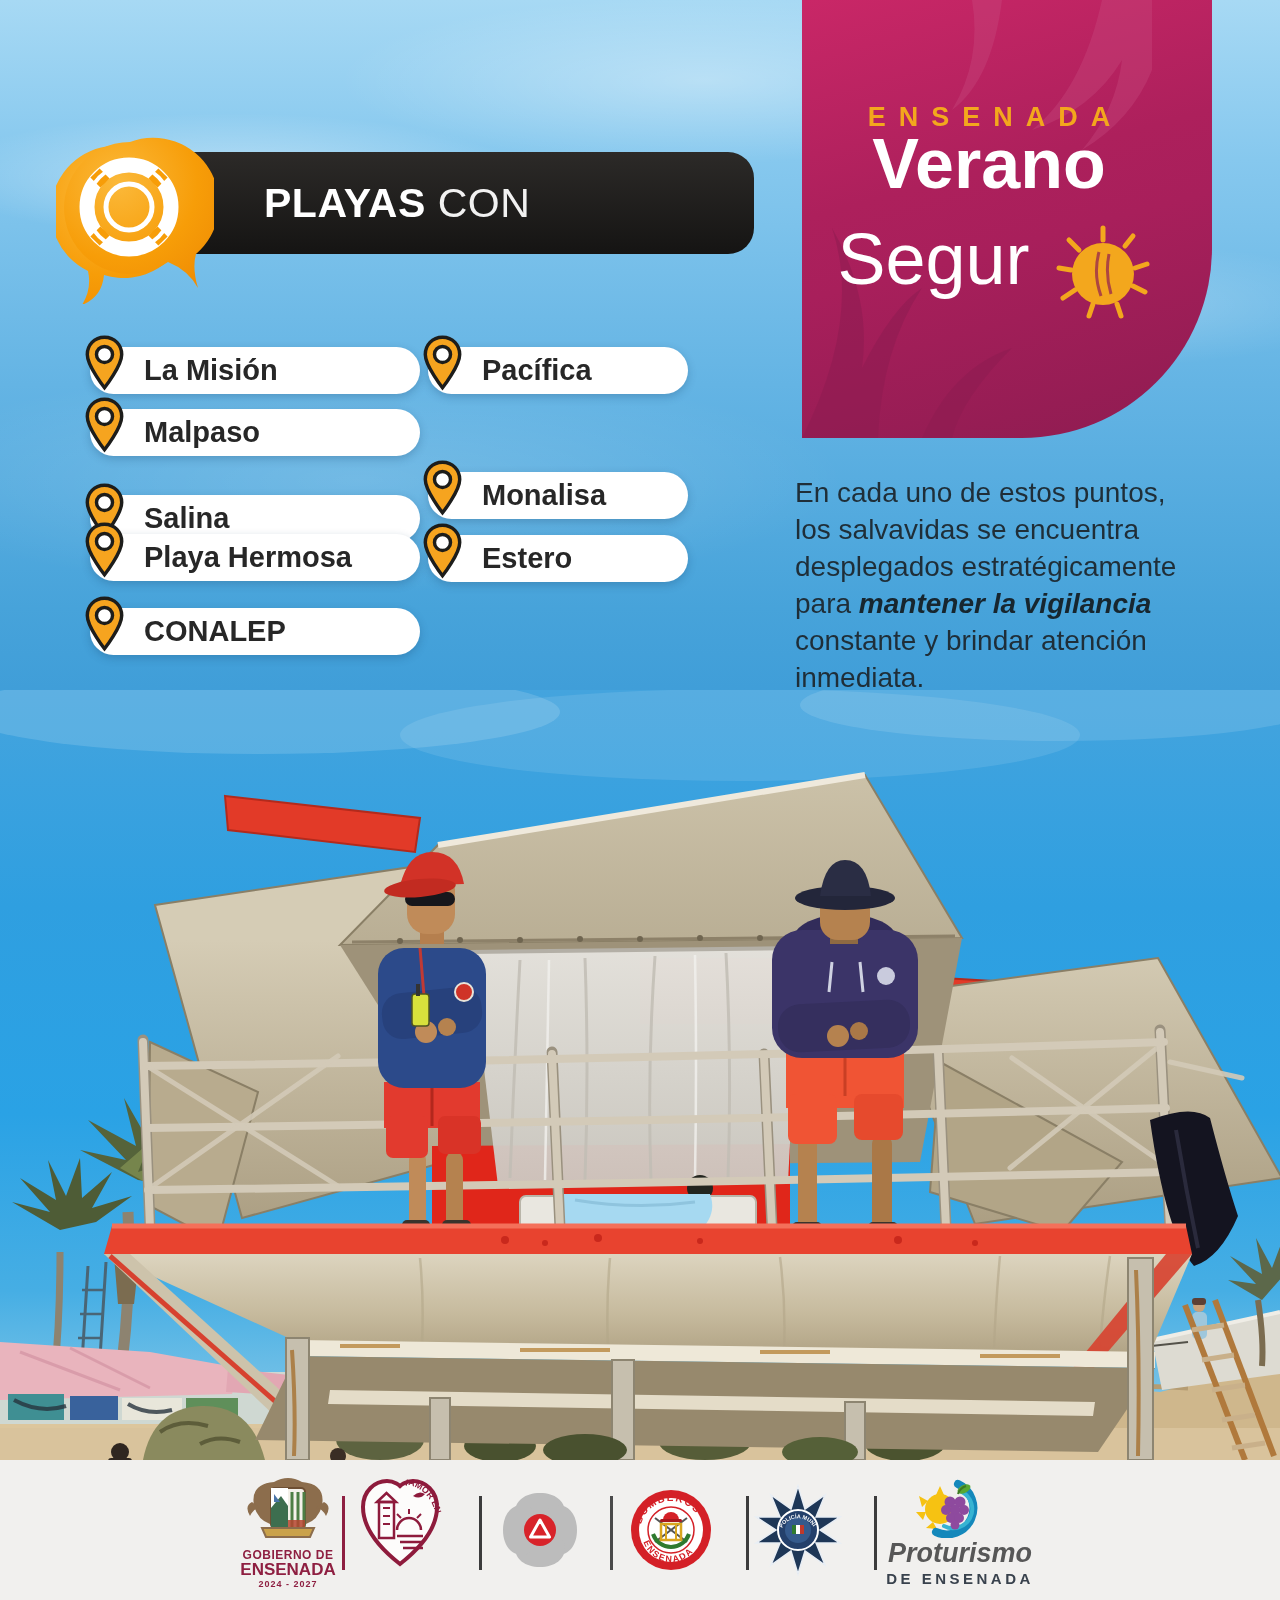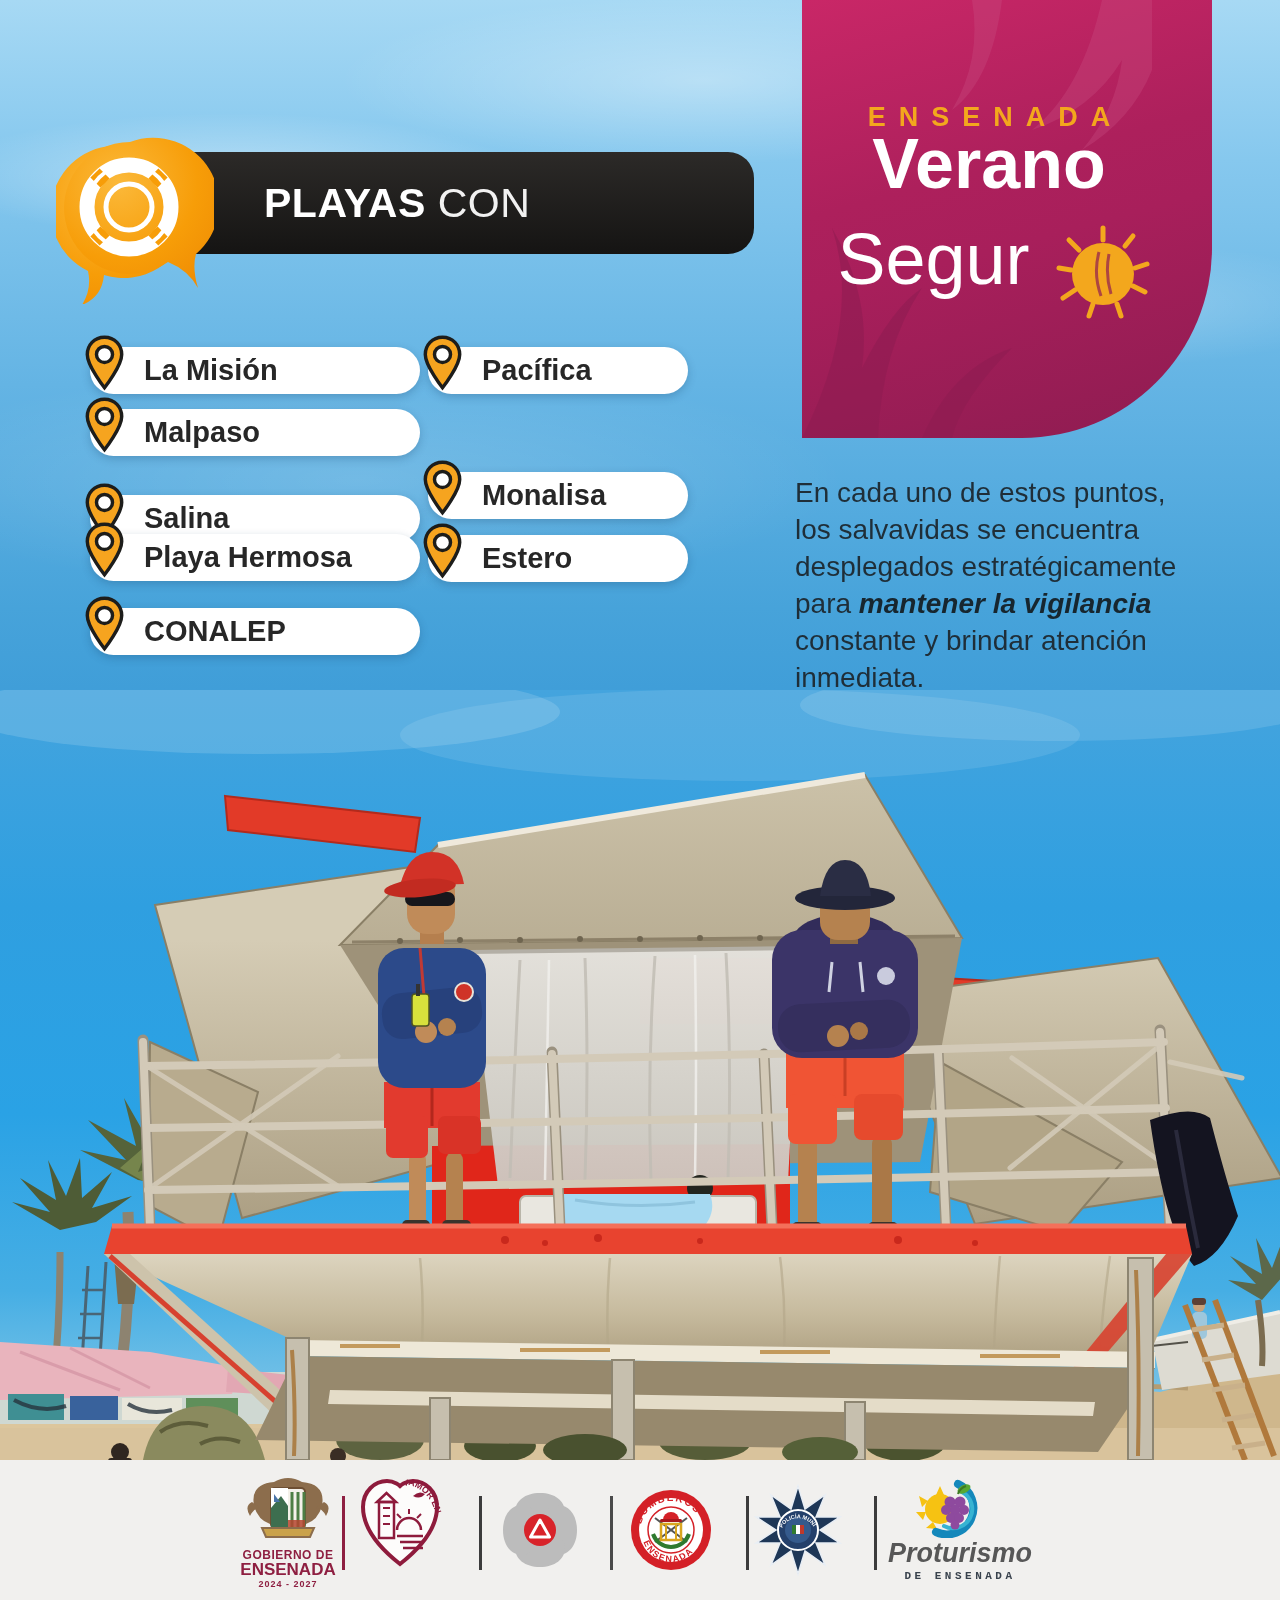--- a/index.html
+++ b/index.html
@@ -49,21 +49,21 @@
   .sep{position:absolute;top:36px;width:3px;height:74px;}
   .gob-t1{position:absolute;left:223px;top:88px;width:130px;text-align:center;
     font-size:12px;font-weight:bold;color:#8e1f41;letter-spacing:.5px;}
   .gob-t2{position:absolute;left:223px;top:100px;width:130px;text-align:center;
     font-size:17px;font-weight:bold;color:#8e1f41;}
   .gob-t3{position:absolute;left:223px;top:119px;width:130px;text-align:center;
     font-size:9px;font-weight:bold;color:#8e1f41;letter-spacing:1px;}
   .pro-name{position:absolute;left:865px;top:78px;width:190px;text-align:center;
     font-size:27px;font-weight:bold;font-style:italic;color:#575757;}
   .pro-sub{position:absolute;left:865px;top:110px;width:190px;text-align:center;
-    font-size:11px;font-weight:bold;color:#39424d;letter-spacing:3.5px;font-family:Liberation Mono, monospace;}
+    font-size:15px;font-weight:bold;color:#39424d;letter-spacing:3.5px;}
 </style>
 </head>
 <body>
 
 <div class="poster">
 
   <div class="sky"></div>
 
   <svg class="scene" viewBox="0 690 1280 770" aria-hidden="true">
     <defs>

